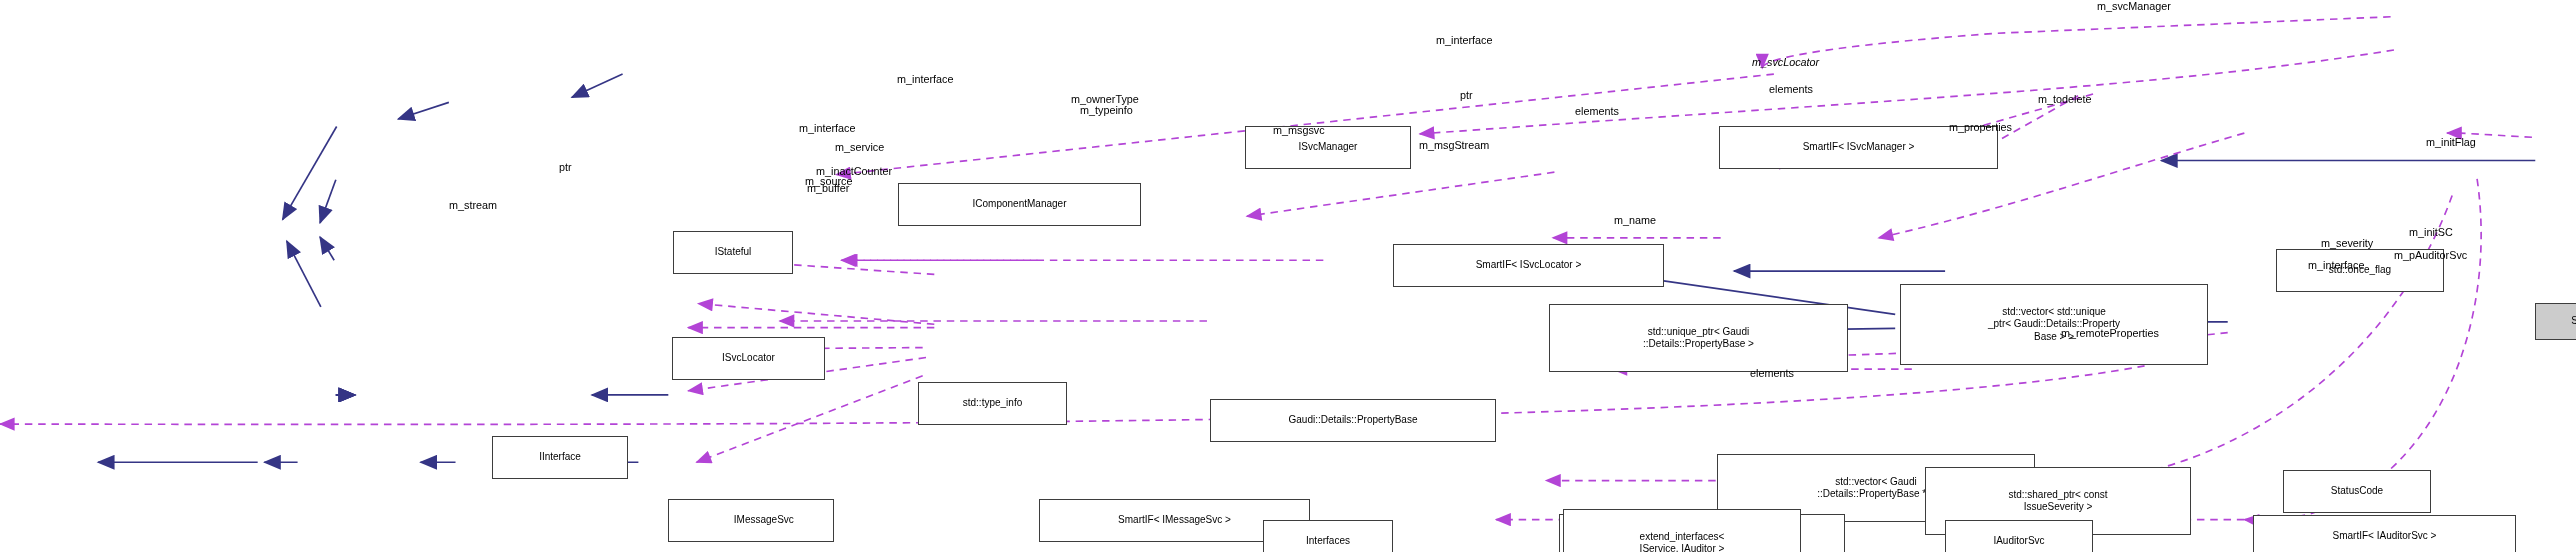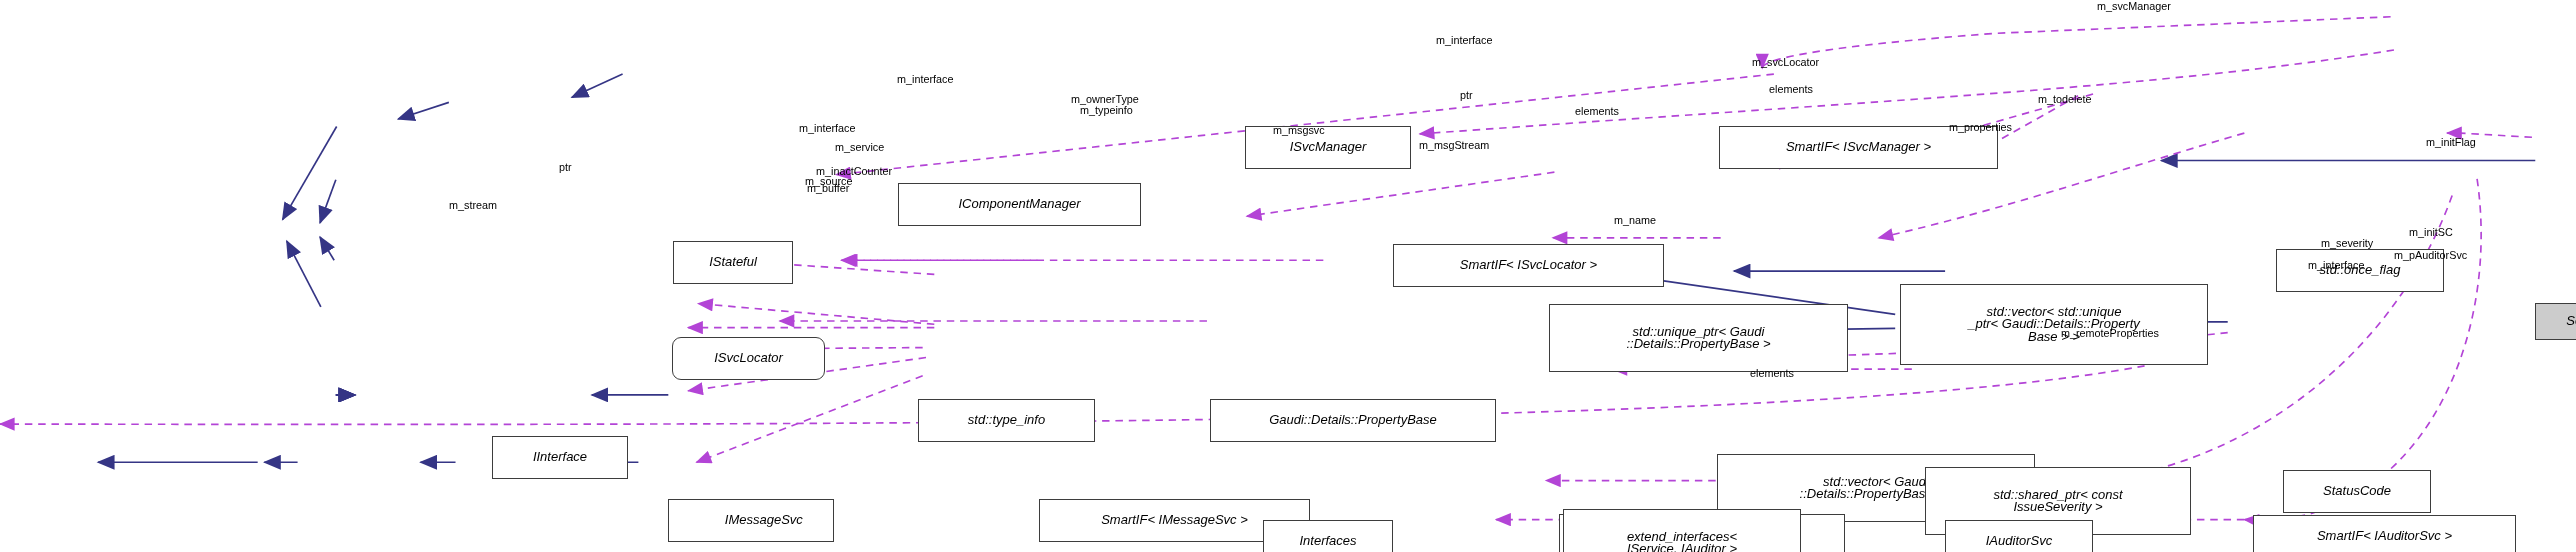--- a/index.html
+++ b/index.html
@@ -14,30 +14,29 @@
   svg#wires{
     position:absolute;left:0;top:0;width:2576px;height:553px;
     pointer-events:none;
   }
   .node{
     position:absolute;
     box-sizing:border-box;
     border:0.8px solid #3d3d3d;
     background:#ffffff;
     color:#000000;
-    font-size:13px;
+    font-size:10px;
     line-height:12.5px;
     display:flex;
     align-items:center;
     justify-content:center;
     text-align:center;
     padding:0.8px 3.3px;
     white-space:pre-line;
     z-index:5;
-    font-style:italic;
   }
   .node.focus{ background:#cccccc; border-color:#3d3d3d; }
   .elabel{
     position:absolute;
     font-size:10.8px;
     color:#000000;
     white-space:pre-line;
     text-align:center;
     line-height:12.5px;
     z-index:6;
@@ -115,26 +114,26 @@
       <path d="M2580,440 C2200,510 1200,512 0,510"></path>
       <path d="M2950,235 C2880,430 2700,560 2520,578"></path>
       <path d="M2480,578 L1860,578"></path>
       <path d="M2980,215 C3010,420 2900,640 2700,625"></path>
       <path d="M2700,625 L1800,625"></path>
     </g>
   </svg>
 
   <div id="node-layer">
       <div class="node" style="left: 492px; top: 436px; width: 136px; height: 43px;">IInterface</div>
-      <div class="node" style="left: 673px; top: 231px; width: 120px; height: 43px; margin-top: 10px;">IStateful</div>
-      <div class="node" style="left: 672px; top: 337px; width: 153px; height: 43px; border-radius: 9px;">ISvcLocator</div>
+      <div class="node" style="left: 673px; top: 231px; width: 120px; height: 43px;">IStateful</div>
+      <div class="node" style="left: 672px; top: 337px; width: 153px; height: 43px;">ISvcLocator</div>
       <div class="node" style="left: 668px; top: 499px; width: 166px; height: 43px; padding-left: 29px;">IMessageSvc</div>
       <div class="node" style="left: 898px; top: 183px; width: 243px; height: 43px;">IComponentManager</div>
       <div class="node" style="left: 1245px; top: 126px; width: 166px; height: 43px;">ISvcManager</div>
-      <div class="node" style="left: 918px; top: 399px; width: 177px; height: 43px;">std::type_info</div>
+      <div class="node" style="left: 918px; top: 382px; width: 149px; height: 43px;">std::type_info</div>
       <div class="node" style="left: 1039px; top: 499px; width: 271px; height: 43px;">SmartIF&lt; IMessageSvc &gt;</div>
       <div class="node" style="left: 1393px; top: 244px; width: 271px; height: 43px;">SmartIF&lt; ISvcLocator &gt;</div>
       <div class="node" style="left: 1719px; top: 126px; width: 279px; height: 43px;">SmartIF&lt; ISvcManager &gt;</div>
       <div class="node" style="left: 1210px; top: 399px; width: 286px; height: 43px;">Gaudi::Details::PropertyBase</div>
       <div class="node" style="left: 1549px; top: 304px; width: 299px; height: 68px;">std::unique_ptr&lt; Gaudi
 ::Details::PropertyBase &gt;</div>
       <div class="node" style="left: 1717px; top: 454px; width: 318px; height: 68px;">std::vector&lt; Gaudi
 ::Details::PropertyBase * &gt;</div>
       <div class="node" style="left: 1900px; top: 284px; width: 308px; height: 81px;">std::vector&lt; std::unique
 _ptr&lt; Gaudi::Details::Property
@@ -147,21 +146,21 @@
       <div class="node" style="left: 2283px; top: 470px; width: 148px; height: 43px;">StatusCode</div>
       <div class="node" style="left: 1263px; top: 520px; width: 130px; height: 43px;">Interfaces</div>
       <div class="node" style="left: 1563px; top: 509px; width: 238px; height: 68px;">extend_interfaces&lt;
 IService, IAuditor &gt;</div>
       <div class="node" style="left: 1945px; top: 520px; width: 148px; height: 43px;">IAuditorSvc</div>
       <div class="node" style="left: 2253px; top: 515px; width: 263px; height: 43px;">SmartIF&lt; IAuditorSvc &gt;</div>
     </div>
   <div id="label-layer">
       <div class="elabel" style="left: 2097px; top: 0px;">m_svcManager</div>
       <div class="elabel" style="left: 1436px; top: 34px;">m_interface</div>
-      <div class="elabel" style="left: 1752px; top: 56px;">m_svcLocator</div>
+      <div class="elabel" style="left: 1752px; top: 56px; font-style: italic;">m_svcLocator</div>
       <div class="elabel" style="left: 897px; top: 73px;">m_interface</div>
       <div class="elabel" style="left: 1071px; top: 93px;">m_ownerType</div>
       <div class="elabel" style="left: 1080px; top: 104px;">m_typeinfo</div>
       <div class="elabel" style="left: 1769px; top: 83px;">elements</div>
       <div class="elabel" style="left: 2038px; top: 93px;">m_todelete</div>
       <div class="elabel" style="left: 1460px; top: 89px;">ptr</div>
       <div class="elabel" style="left: 2426px; top: 136px;">m_initFlag</div>
       <div class="elabel" style="left: 1575px; top: 105px;">elements</div>
       <div class="elabel" style="left: 1949px; top: 121px;">m_properties</div>
       <div class="elabel" style="left: 799px; top: 122px;">m_interface</div>

